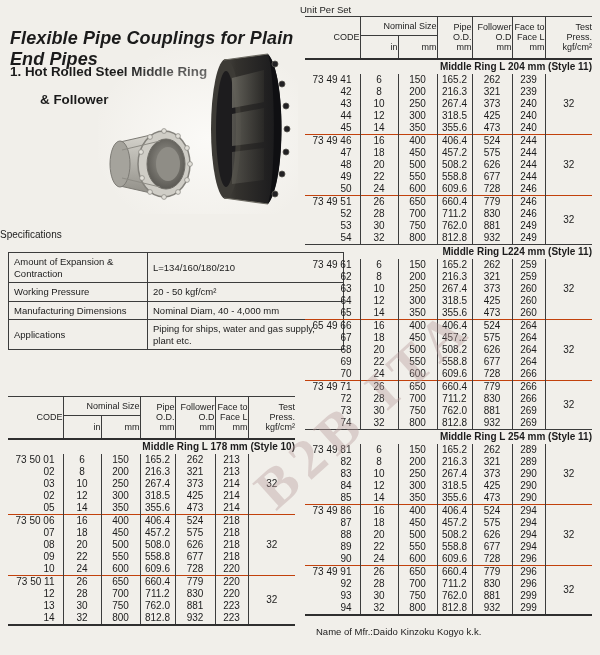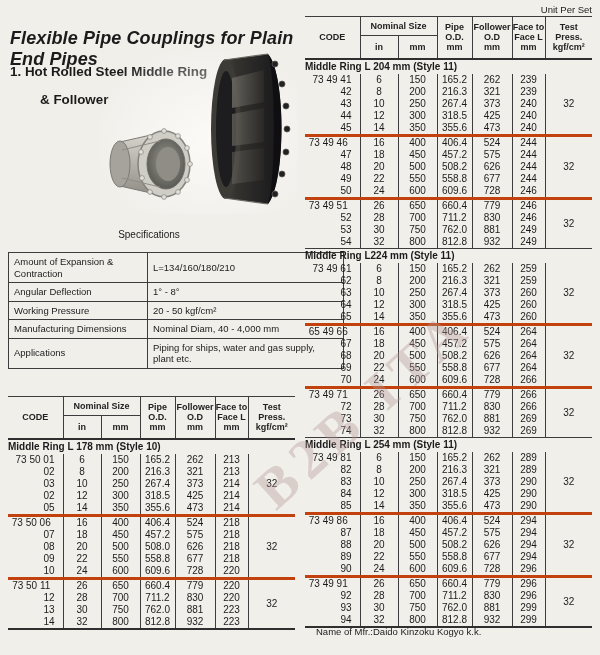--- a/index.html
+++ b/index.html
@@ -19,54 +19,54 @@
   .sub2    { position:absolute; left:40px; top:92px; font-size:13.4px; font-weight:bold; }
 
   
   .photos  { position:absolute; left:98px; top:46px; width:200px; height:168px;
              background:radial-gradient(ellipse at 55% 55%, #fbfaf7 0%, rgba(251,250,247,0) 75%); }
   .photo-small { position:absolute; left:8px;  top:74px; }
   .photo-large { position:absolute; left:104px; top:4px; }
 
   
   .spec-heading { position:absolute; left:0; top:229px; width:298px;
-                  text-align:center; font-size:10px; }
+                  font-size:10px; }
   table.spec { position:absolute; left:8px; top:245px; width:336px;
                border-collapse:collapse; table-layout:fixed; background:transparent;margin-top:7px; }
   .spec td { border:1px solid #3c3c3c; font-size:9.5px; line-height:11.5px;
              padding:3px 5px; vertical-align:middle; white-space:pre-line; }
   .spec td.lab { width:128px; }
 
   
   .unit { position:absolute; left:300px; top:4px; width:292px;
-          text-align:right; font-size:9.5px; }
+          text-align:left; font-size:9.5px; }
   .dtab { border-collapse:collapse; table-layout:fixed; width:287px;
           border-bottom:2px solid #2f2f2f; }
   #left-table  { position:absolute; left:8px;   top:396px; }
   #right-table { position:absolute; left:305px; top:16px;  }
 
-  .dtab th { font-weight:bold; font-size:9px; line-height:10px;
+  .dtab th { font-weight:normal; font-size:9px; line-height:10px;
              white-space:pre-line; vertical-align:middle; padding:1px 0;
-             text-align:center; color:#222; }
+             text-align:right; color:#222; }
   .dtab thead tr.h1 { height:19px; }
   .dtab thead tr.h2 { height:23px; }
   .dtab thead th { border-top:1px solid #3c3c3c; }
   .dtab th.nominal { border-left:1px solid #3c3c3c; border-bottom:1px solid #3c3c3c; }
   .dtab th.pipe, .dtab th.fol, .dtab th.face, .dtab th.test,
   .dtab th.in, .dtab th.mm { border-left:1px solid #3c3c3c; }
   .dtab th.codeh, .dtab th.pipe, .dtab th.fol, .dtab th.face, .dtab th.test,
   .dtab th.in, .dtab th.mm { border-bottom:2px solid #2f2f2f; }
 
   .dtab td { font-size:10px; line-height:12px; height:12px; padding:0;
              text-align:center; vertical-align:middle; }
   .dtab td.vl { border-left:1px solid #3c3c3c; }
   .dtab td.code { text-align:right; padding-right:8px; font-weight:normal; }
-  .dtab tr.group-start td { border-top:3px solid #c2410c;text-align:center; }
+  .dtab tr.group-start td { border-top:1px solid #c2410c; }
   .dtab tr.section-title td { border-top:1px solid #3c3c3c; font-weight:bold;
-                              text-align:left; font-size:10px; padding:1px 0; }
+                              text-align:right; font-size:10px; padding:1px 0; }
   .dtab tr.section-title.first td { border-top:none; }
   #left-table tr.section-title.first td { }
 
   .footer { position:absolute; left:316px; top:626px; font-size:9.5px;text-align:center; }
 
   
   .watermark { position:absolute; left:205px; top:375px; width:320px; height:70px;
                font-family:"Liberation Serif", serif; font-size:56px; font-weight:bold;
                color:rgba(182,152,152,0.38); letter-spacing:8px; text-align:center;
                transform:rotate(-42deg); pointer-events:none; }
@@ -147,24 +147,20 @@
     </svg>
   </div>
 
   <div class="spec-heading">Specifications</div>
 
   <table class="spec">
     <tbody>
       <tr>
         <td class="lab">Amount of Expansion &amp; Contraction</td>
         <td>L=134/160/180/210</td>
-      </tr>
-      <tr>
-        <td class="lab">Angular Deflection</td>
-        <td>1° - 8°</td>
       </tr>
       <tr>
         <td class="lab">Working Pressure</td>
         <td>20 - 50 kgf/cm²</td>
       </tr>
       <tr>
         <td class="lab">Manufacturing Dimensions</td>
         <td>Nominal Diam, 40 - 4,000 mm</td>
       </tr>
       <tr>

